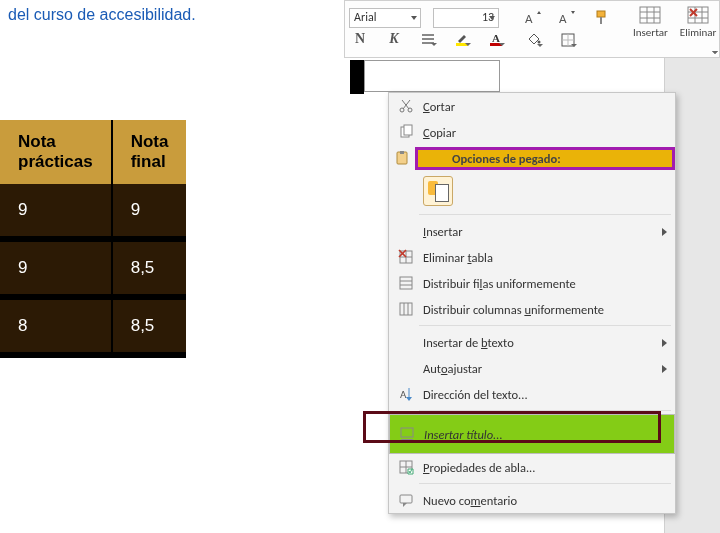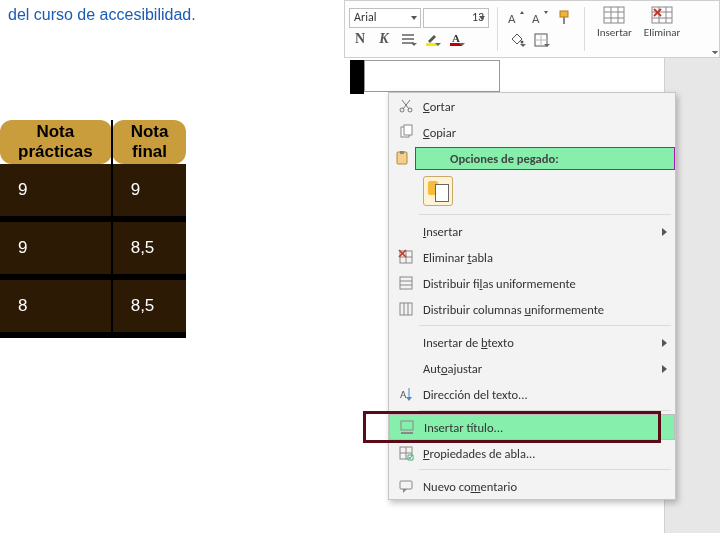--- a/index.html
+++ b/index.html
@@ -27,24 +27,23 @@
     position: absolute;
     top: 60px; left: 0;
     border-collapse: collapse;
     font-family: Arial, sans-serif;
   }
   .doc-table th {
     background: #c99c3c;
     color: #000;
     font-weight: 700;
     font-size: 17px;
-    padding: 2px 18px;
-    text-align: center;
+    padding: 12px 18px;
+    text-align: left;
     border-right: 2px solid #000;
-    border-radius: 12px;
   }
   .doc-table th:last-child { border-right: none; }
   .doc-table td {
     background: #2c1a05;
     color: #fff;
     font-size: 17px;
     padding: 16px 18px;
     border-bottom: 6px solid #000;
     border-right: 2px solid #000;
     width: 175px;
@@ -65,21 +64,21 @@
     height: 58px;
     background: #fdfdfd;
     border: 1px solid #cfcfcf;
     display: flex;
     align-items: stretch;
     padding: 2px 4px;
     gap: 4px;
     z-index: 5;
   }
   .tb-col { display:flex; flex-direction:column; justify-content:space-around; }
-  .tb-row { display:flex; align-items:center; gap:2px; }
+  .tb-row { display:flex; align-items:center; gap:12px; }
   .font-combo {
     border:1px solid #c0c0c0; background:#fff; font-size:12px;
     height:20px; padding:1px 16px 1px 4px; position:relative;
   }
   .font-combo::after{
     content:""; position:absolute; right:3px; top:7px;
     border-left:3px solid transparent; border-right:3px solid transparent;
     border-top:4px solid #555;
   }
   .font-name { width:72px; }
@@ -123,35 +122,35 @@
     border:1px solid #c6c6c6;
     box-shadow: 2px 3px 6px rgba(0,0,0,.25);
     z-index:10;
     font-size:12.5px;
   }
   .ctx-item {
     display:flex; align-items:center;
     height:26px; padding:0 8px 0 4px;
     position:relative;
   }
-  .ctx-item.hovered { background:#86efac; border:1px solid #bdbdbd; height:26px; box-sizing:border-box; }
+  .ctx-item.hovered { background:#84cc16; border:1px solid #bdbdbd; height:40px; box-sizing:border-box;font-style:italic; }
   .ctx-icon {
     width:26px; display:flex; align-items:center; justify-content:center;
     color:#6b6b6b;
   }
   .ctx-label { flex:1; padding-left:4px; color:#333; }
   .ctx-label u { text-decoration: underline; }
   .ctx-sub::after{
     content:""; position:absolute; right:8px; top:10px;
     border-top:4px solid transparent; border-bottom:4px solid transparent;
     border-left:5px solid #555;
   }
   .ctx-sep { height:1px; background:#dcdcdc; margin:3px 4px 3px 30px; }
   .ctx-heading {
-    font-weight:700; background:#86efac; border:1px solid #a21caf;
+    font-weight:700; background:#eab308; border:3px solid #a21caf;
     height:23px; display:flex; align-items:center; padding-left:34px;
     color:#444;
   }
   .paste-preview {
     height:40px; padding-left:34px; display:flex; align-items:center;
   }
   .paste-preview .ppbox{
     width:30px;height:30px;border:1px solid #caa866;background:#fff3d6;border-radius:3px;position:relative;
   }
   .paste-preview .ppbox::before{

